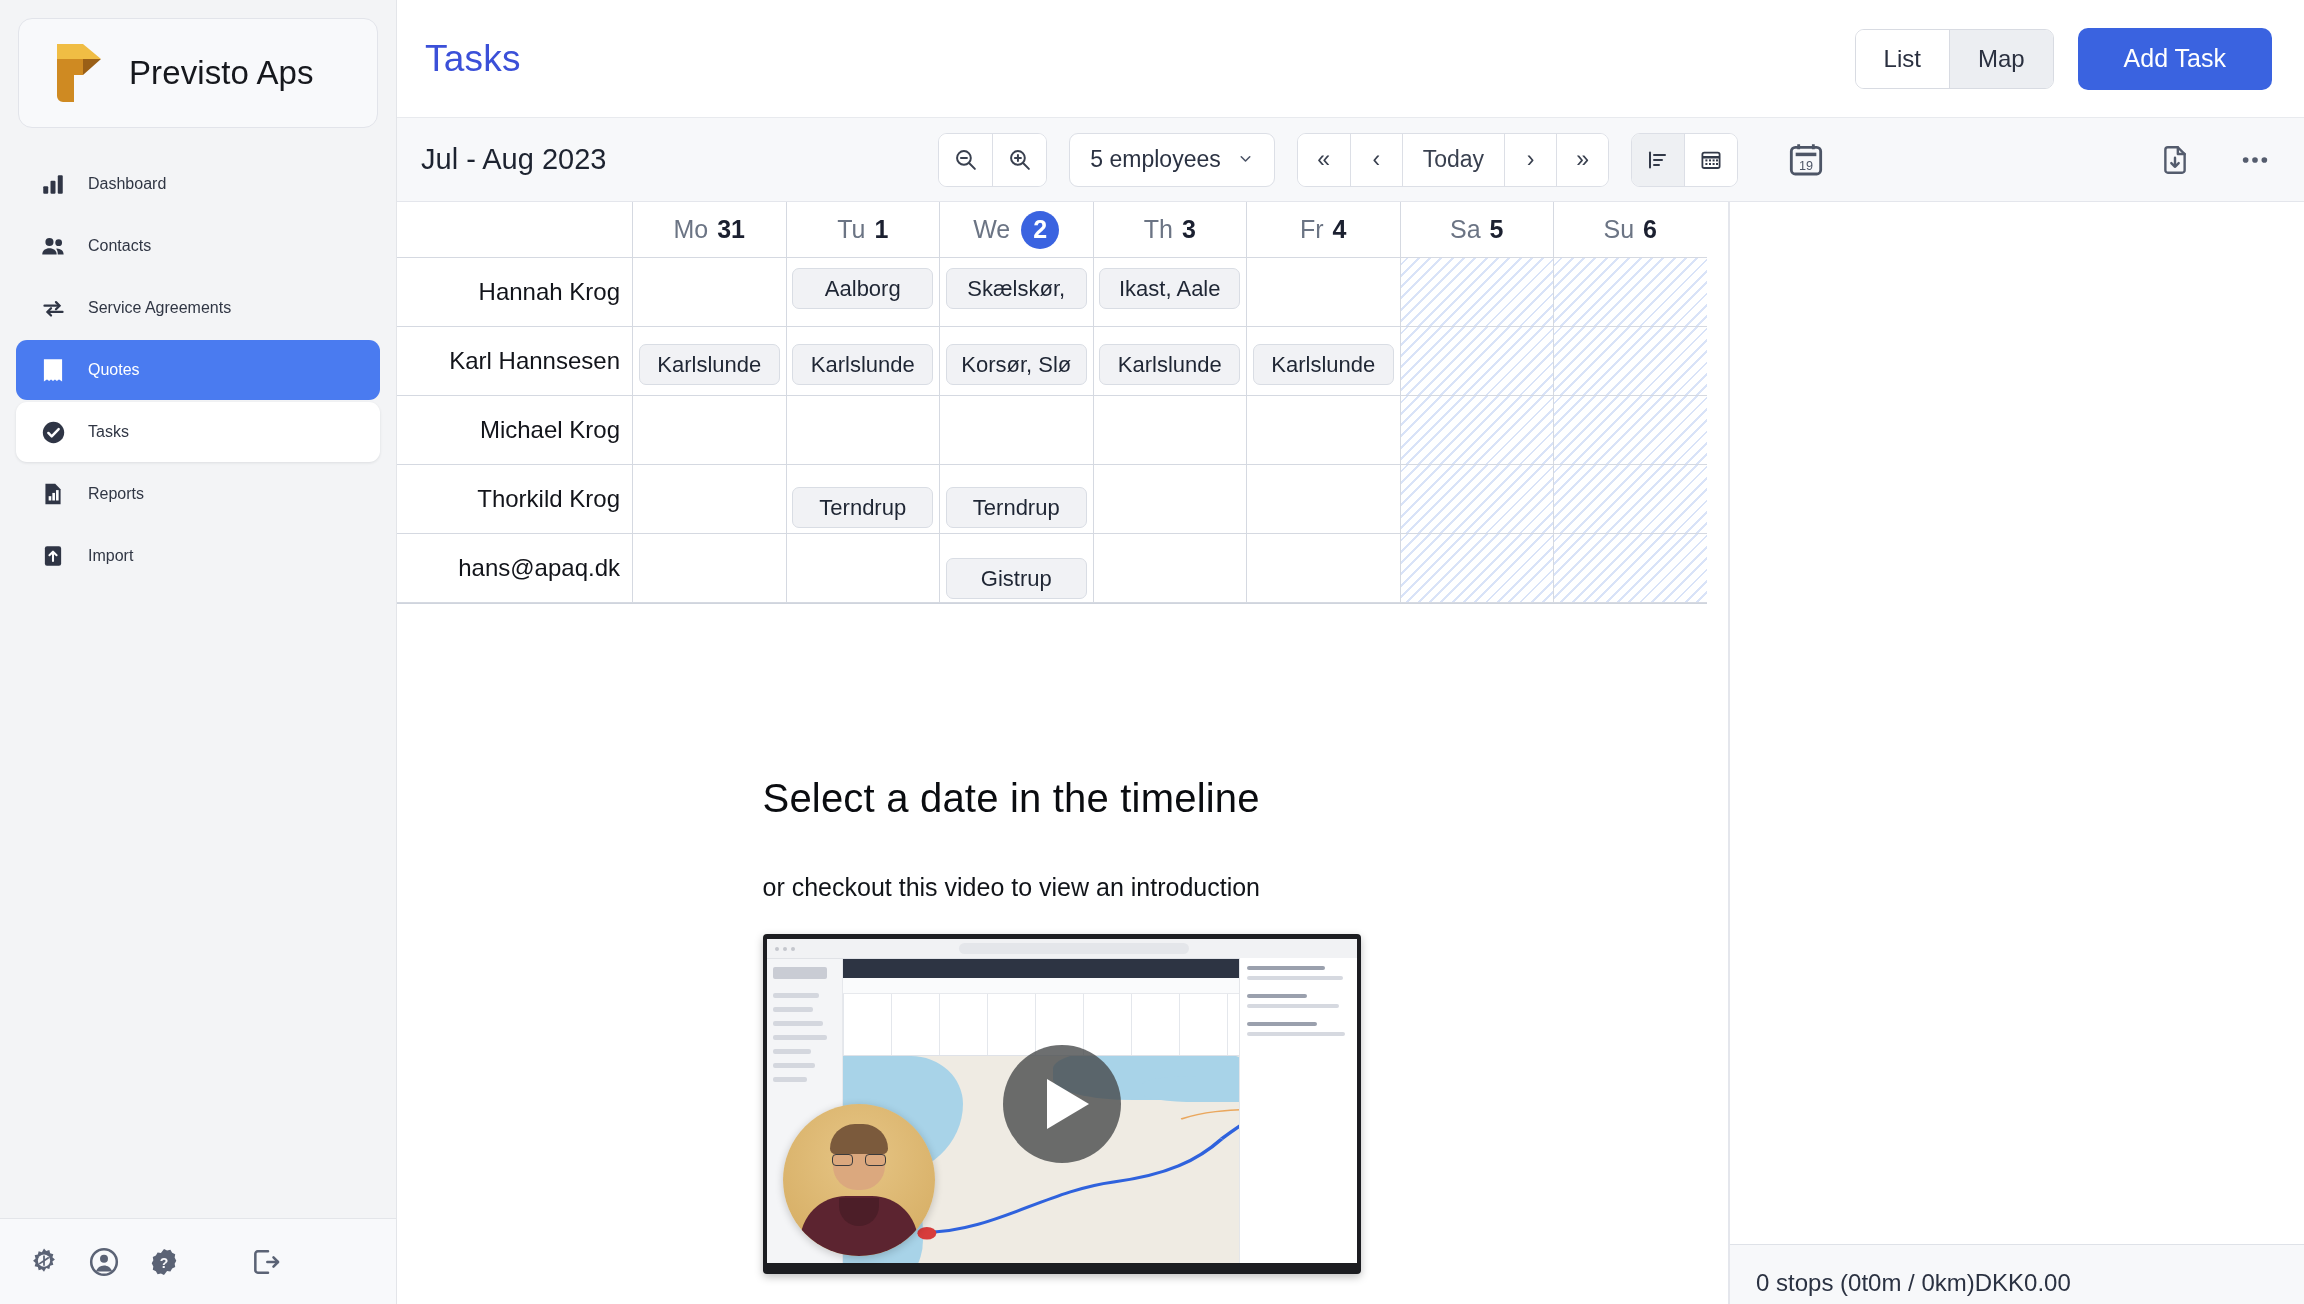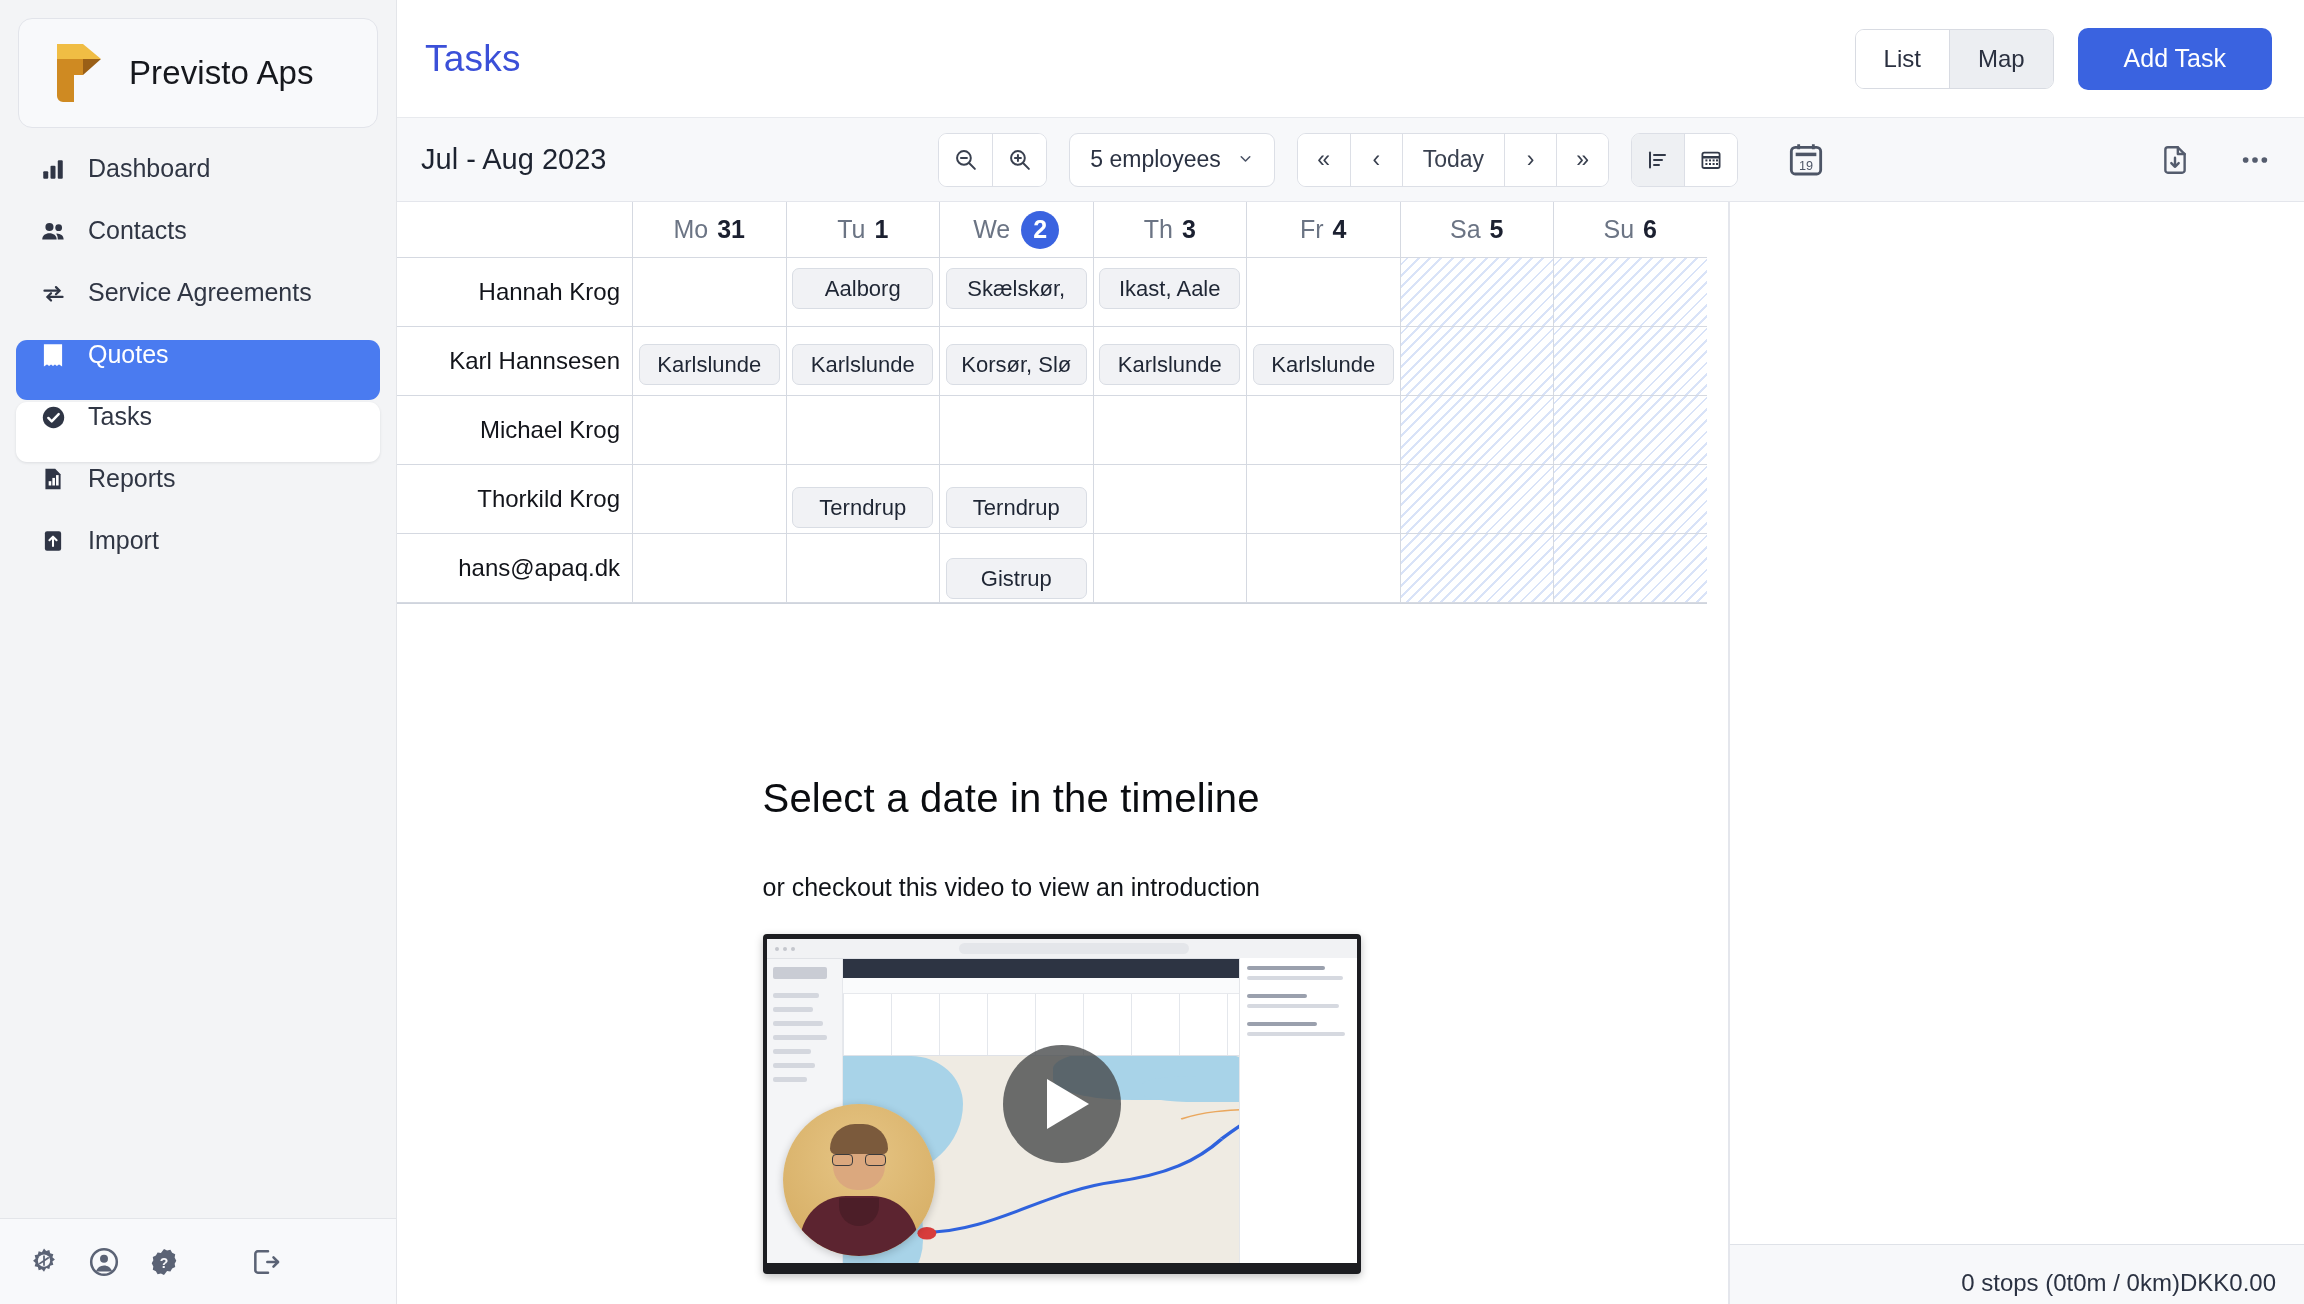--- a/index.html
+++ b/index.html
@@ -26,24 +26,24 @@
     border: 1px solid #e2e4ea;
     border-radius: 14px;
     display: flex; align-items: center; gap: 24px;
     padding-left: 34px;
   }
   .brand-logo { width: 52px; height: 62px; flex: 0 0 auto; }
   .brand-name { font-size: 33px; color: #16181d; letter-spacing: .1px; }
 
   .nav { margin-top: 26px; padding: 0 16px; display: flex; flex-direction: column; }
   .nav-item {
-    display: flex; gap: 20px;
+    display: flex; align-items: center; gap: 20px;
     height: 60px; padding: 0 22px;
     border-radius: 11px;
-    color: #303644; font-size: 25px;
+    color: #303644; font-size: 16px;
     margin-bottom: 2px;
     cursor: pointer;
   }
   .nav-item .nicon { width: 30px; height: 30px; display: flex; align-items: center; justify-content: center; flex: 0 0 auto; }
   .nav-item.active { background: #4a7bf0; color: #ffffff; }
   .nav-item.active .nicon svg { fill: #ffffff; stroke: #ffffff; }
   .nav-item.hover { background: #ffffff; box-shadow: 0 1px 3px rgba(20,25,40,.10); }
 
   .side-footer {
     margin-top: auto;
@@ -232,21 +232,21 @@
     width: 0; height: 0;
     border-left: 42px solid #fff;
     border-top: 25px solid transparent;
     border-bottom: 25px solid transparent;
     margin-left: 12px;
   }
 
   .statusbar {
     height: 60px; background: #f7f8fa;
     border-top: 1px solid #dfe2e8;
-    display: flex; align-items: center; justify-content: flex-end;
+    display: flex; align-items: center; justify-content: flex-start;
     padding: 17px 28px 0 26px;
     font-size: 24px; color: #2b3242;
     flex: 0 0 auto;
   }
   .rp-body { flex: 1; background: #fff; }
 </style>
 </head>
 <body>
 
 <div id="app">

